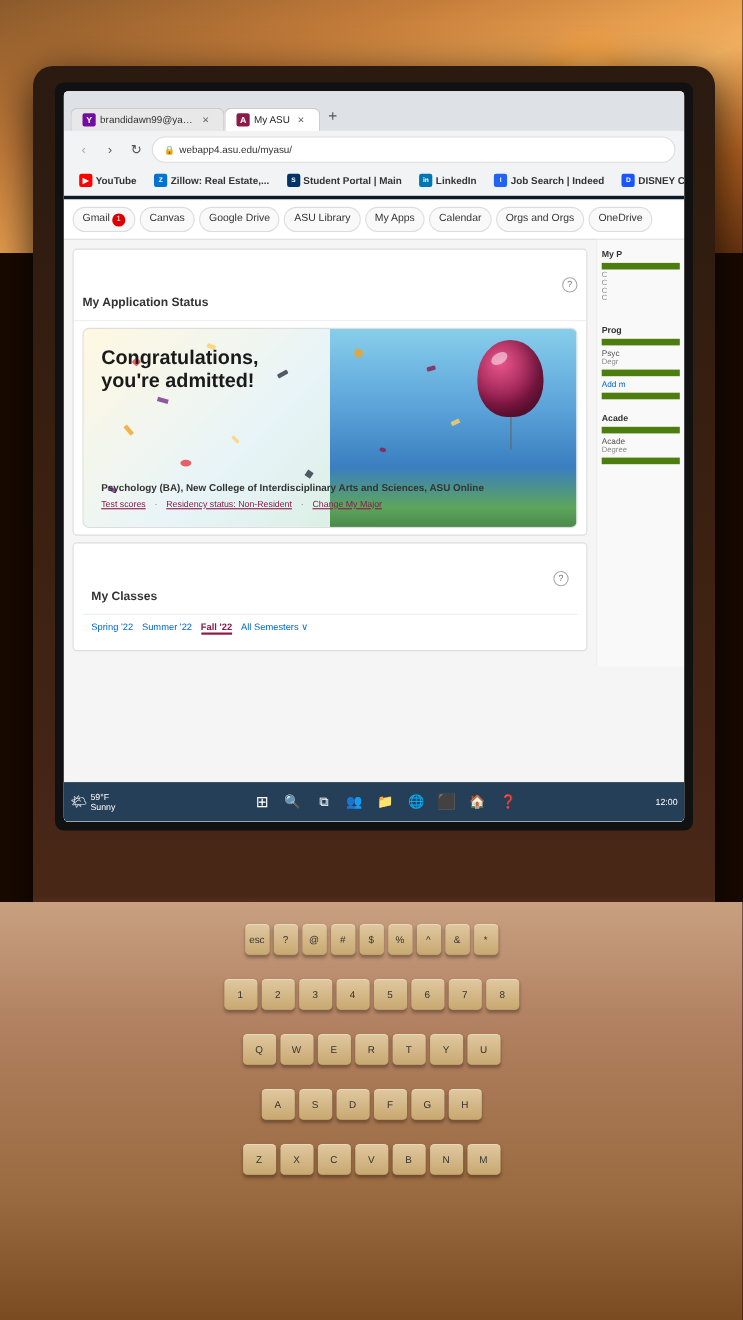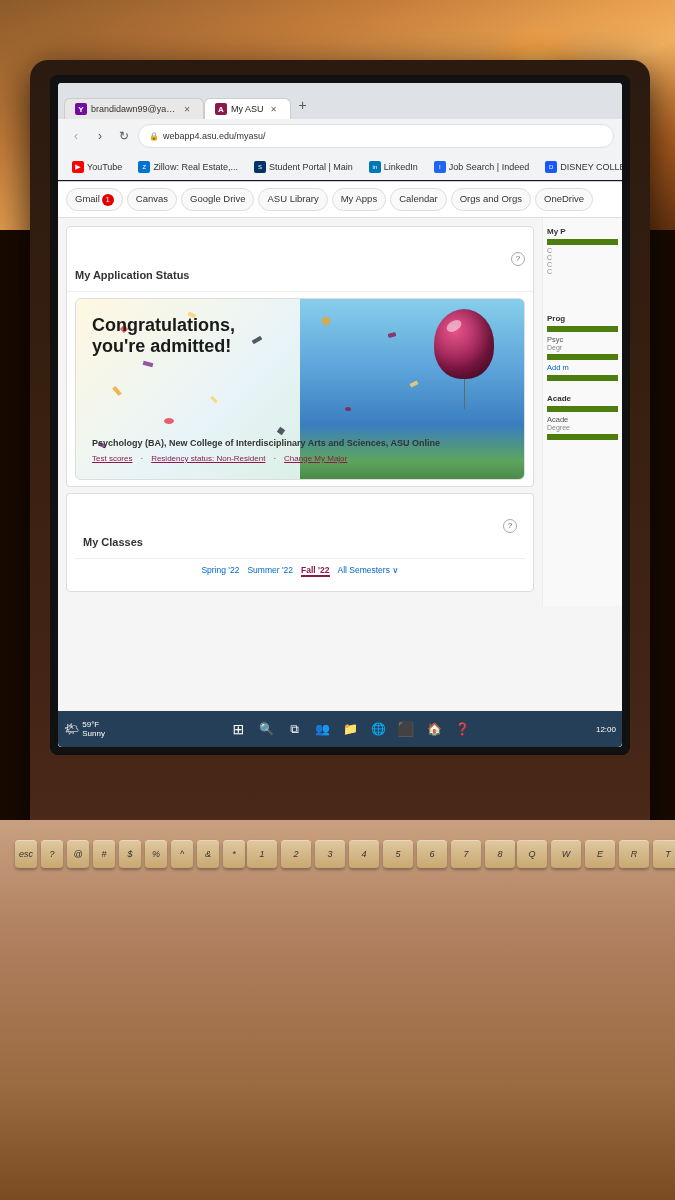--- a/index.html
+++ b/index.html
@@ -185,26 +185,27 @@
     }
 
     .lock-icon {
       font-size: 8px;
       color: #555;
     }
 
     
     .bookmarks-bar {
       display: flex;
-      align-items: center;
+      align-items: flex-start;
       padding: 3px 8px;
       background: #f1f3f4;
-      border-bottom: 1px solid #0f172a;
+      border-bottom: 3px solid #0f172a;
       gap: 4px;
       height: 28px;
+      font-weight: bold;
     }
 
     .bookmark-item {
       display: flex;
       align-items: center;
       padding: 2px 6px;
       border-radius: 4px;
       font-size: 9px;
       color: #333;
       cursor: pointer;
@@ -398,21 +399,20 @@
     }
 
     
     .classes-section {
       padding: 0 8px 8px;
     }
 
     .semester-tabs {
       display: flex;
       gap: 8px;
-      justify-content: center;
     }
 
     .semester-tab {
       font-size: 8.5px;
       color: #0066cc;
       cursor: pointer;
     }
 
     .semester-tab.active {
       color: #8b1a4a;
@@ -519,23 +519,22 @@
       left: 0;
       width: 675px;
       height: 380px;
       background: linear-gradient(180deg, #c8a080 0%, #b08060 30%, #9a6a40 70%, #7a4a20 100%);
       z-index: 2;
     }
 
     .keyboard-rows {
       padding: 20px 15px;
       display: flex;
-      flex-direction: row;
-      gap: 2px;
-      font-style: italic;
+      flex-direction: column;
+      gap: 22px;
     }
 
     .key-row {
       display: flex;
       gap: 4px;
       justify-content: center;
     }
 
     .key {
       background: linear-gradient(180deg, #e0c8a0 0%, #c8a870 100%);
@@ -783,21 +782,21 @@
           <div class="right-sidebar">
             <div class="right-sidebar-item">
               <div class="right-sidebar-label">My P</div>
             </div>
             <div style="font-size:7px;color:#888;padding:2px 0;">
               <div>C</div>
               <div>C</div>
               <div>C</div>
               <div>C</div>
             </div>
-            <div class="right-sidebar-item" style="margin-top:34px;">
+            <div class="right-sidebar-item" style="margin-top:16px;">
               <div class="right-sidebar-label">Prog</div>
             </div>
             <div class="right-sidebar-item">
               <div>Psyc</div>
               <div style="font-size:7px;color:#888;">Degr</div>
             </div>
             <div class="right-sidebar-item" style="color:#0066cc;">
               <span>Add m</span>
             </div>
             <div class="right-sidebar-item" style="margin-top:10px;">

